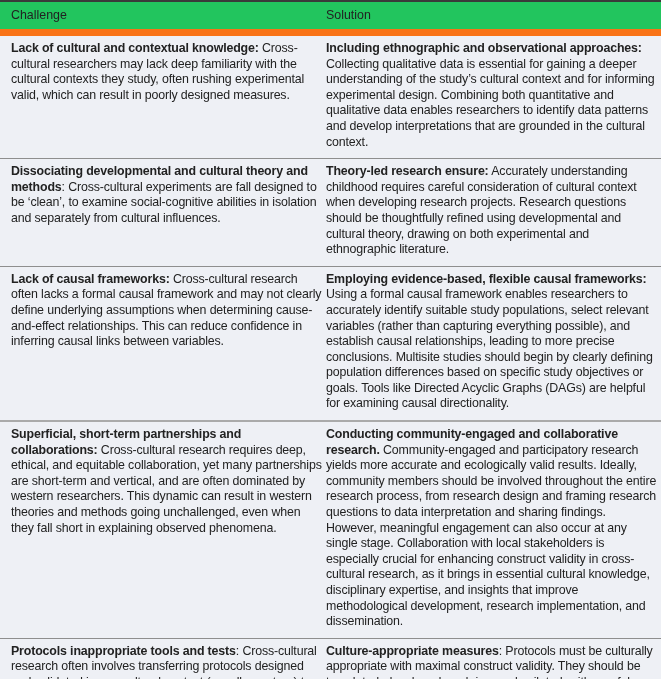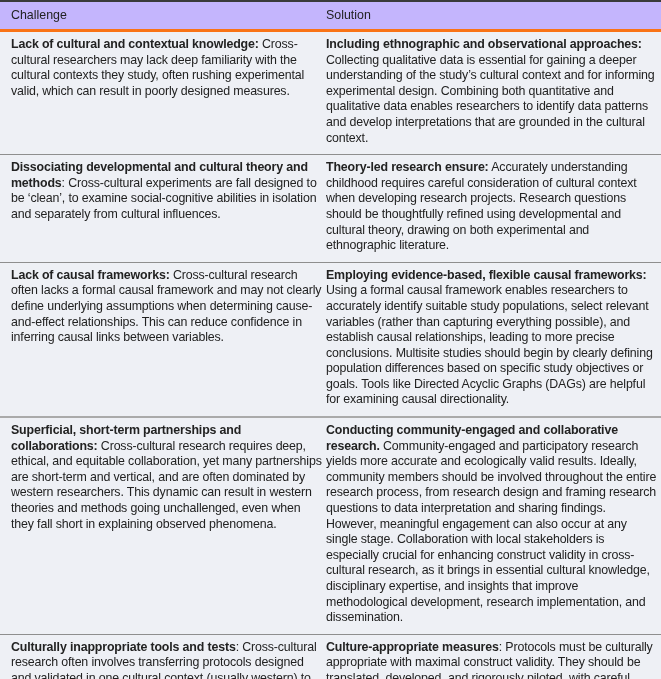--- a/index.html
+++ b/index.html
@@ -12,27 +12,27 @@
     table {
       width: 661px;
       border-collapse: collapse;
       table-layout: fixed;
       border-top: 2px solid #3a3a3a;
       border-bottom: 2px solid #3a3a3a;
     }
     col.c1 { width: 326px; }
     col.c2 { width: 335px; }
     thead th {
-      background: #c4b5fd;
+      background: #22c55e;
       font-weight: normal;
       text-align: left;
       font-size: 12.4px;
       line-height: 16px;
       padding: 5px 6px 6px 11px;
-      border-bottom: 3px solid #f97316;
+      border-bottom: 7px solid #f97316;
       color: #222;
     }
     thead th.sol { padding-left: 0; }
     tbody td {
       vertical-align: top;
       font-size: 12.4px;
       line-height: 15.6px;
       padding: 5px 4px 8px 11px;
       border-bottom: 1px solid #8e8e8e;
       letter-spacing: -0.15px;
@@ -67,17 +67,17 @@
     </tr>
     <tr class="thick">
       <td><span class="b">Lack of causal frameworks:</span><span> Cross-cultural research often lacks a formal causal framework and may not clearly define underlying assumptions when determining cause-and-effect relationships. This can reduce confidence in inferring causal links between variables.</span></td>
       <td class="sol"><span class="b">Employing evidence-based, flexible causal frameworks:</span><span> Using a formal causal framework enables researchers to accurately identify suitable study populations, select relevant variables (rather than capturing everything possible), and establish causal relationships, leading to more precise conclusions. Multisite studies should begin by clearly defining population differences based on specific study objectives or goals. Tools like Directed Acyclic Graphs (DAGs) are helpful for examining causal directionality.</span></td>
     </tr>
     <tr>
       <td><span class="b">Superficial, short-term partnerships and collaborations:</span><span> Cross-cultural research requires deep, ethical, and equitable collaboration, yet many partnerships are short-term and vertical, and are often dominated by western researchers. This dynamic can result in western theories and methods going unchallenged, even when they fall short in explaining observed phenomena.</span></td>
       <td class="sol"><span class="b">Conducting community-engaged and collaborative research.</span><span> Community-engaged and participatory research yields more accurate and ecologically valid results. Ideally, community members should be involved throughout the entire research process, from research design and framing research questions to data interpretation and sharing findings. However, meaningful engagement can also occur at any single stage. Collaboration with local stakeholders is especially crucial for enhancing construct validity in cross-cultural research, as it brings in essential cultural knowledge, disciplinary expertise, and insights that improve methodological development, research implementation, and dissemination.</span></td>
     </tr>
     <tr>
-      <td><span class="b">Culturally inappropriate tools and tests</span><span>: Cross-cultural research often involves transferring protocols designed and validated in one cultural context (usually western) to other populations, without systematically and rigorously checking their construct validity across these different contexts.</span></td>
+      <td><span class="b">Protocols inappropriate tools and tests</span><span>: Cross-cultural research often involves transferring protocols designed and validated in one cultural context (usually western) to other populations, without systematically and rigorously checking their construct validity across these different contexts.</span></td>
       <td class="sol"><span class="b">Culture-appropriate measures</span><span>: Protocols must be culturally appropriate with maximal construct validity. They should be translated, developed, and rigorously piloted, with careful interpretation of pilot data. The protocols should be administered to ensure samples perceive and respond as intended. Regular validity checks should be incorporated throughout the research process. Input from local researchers and stakeholders familiar with the cultural context is crucial to ensure protocols are not unduly influenced by the implicit biases of researchers from different cultures. Adequate time should be allocated in projects for these important steps.</span></td>
     </tr>
   </tbody>
 </table>
 
 </body></html>

